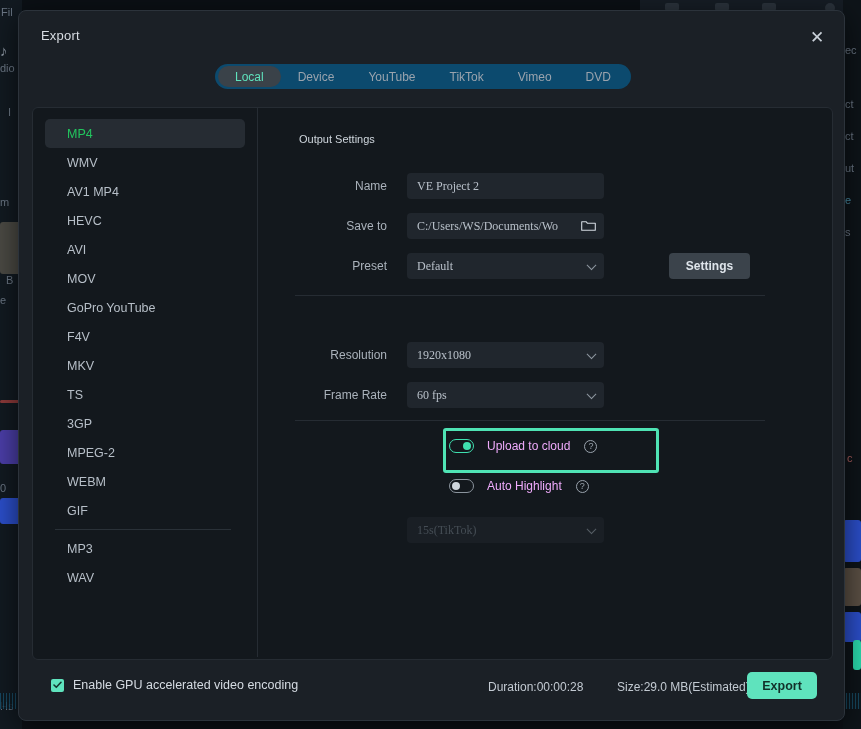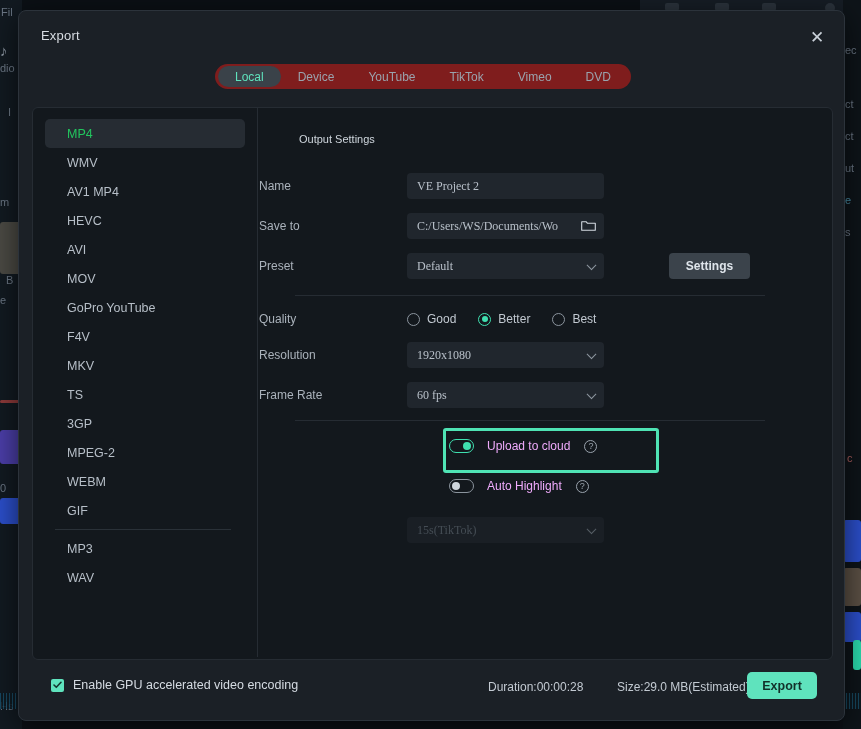--- a/index.html
+++ b/index.html
@@ -53,21 +53,21 @@
     width:30px; height:30px;
     display:flex; align-items:center; justify-content:center;
     color:#c9d0d8; font-size:17px; line-height:1;
     cursor:pointer; border-radius:4px;
   }
 
   
   .tabbar {
     position:absolute; left:196px; top:53px;
     height:25px;
-    background:#7f1d1d;
+    background:#0c4a6e;
     border-radius:13px;
     display:flex; align-items:center;
     padding:0 3px;
   }
   .tab {
     height:21px; padding:0 17px;
     display:flex; align-items:center; justify-content:center;
     font-size:12px; color:#9aa3ad;
     border-radius:11px; cursor:pointer; white-space:nowrap;
   }
@@ -108,21 +108,21 @@
   .section-title {
     position:absolute; left:40px; top:25px;
     font-size:11px; color:#cfd6dd;
   }
   .field-row {
     position:absolute; left:0;
     height:26px;
     display:flex; align-items:center;
   }
   .field-label {
-    width:148px; text-align:left;
+    width:148px; text-align:right;
     font-size:12px; color:#aab2bb;
     padding-right:20px; box-sizing:border-box;
   }
   .input-box {
     width:197px; height:26px;
     background:#20262d; border:none; border-radius:4px;
     display:flex; align-items:center;
     padding:0 10px; box-sizing:border-box;
     font-size:12px; color:#b9c1ca;
     position:relative; overflow:hidden; white-space:nowrap;
@@ -336,37 +336,20 @@
           <div class="field-label">Preset</div>
           <div class="input-box select">
             <span class="input-val">Default</span>
             <span class="chev"></span>
           </div>
           <div class="settings-btn">Settings</div>
         </div>
 
         <div class="hr" style="top:187px"></div>
 
-        <div class="field-row" style="top:198px">
-          <div class="field-label">Quality</div>
-          <div class="radio-group">
-            <div class="radio-opt">
-              <span class="radio-dot"></span>
-              <span class="radio-label">Good</span>
-            </div>
-            <div class="radio-opt checked">
-              <span class="radio-dot"></span>
-              <span class="radio-label">Better</span>
-            </div>
-            <div class="radio-opt">
-              <span class="radio-dot"></span>
-              <span class="radio-label">Best</span>
-            </div>
-          </div>
-        </div>
 
         <div class="field-row" style="top:234px">
           <div class="field-label">Resolution</div>
           <div class="input-box select">
             <span class="input-val">1920x1080</span>
             <span class="chev"></span>
           </div>
         </div>
 
         <div class="field-row" style="top:274px">

